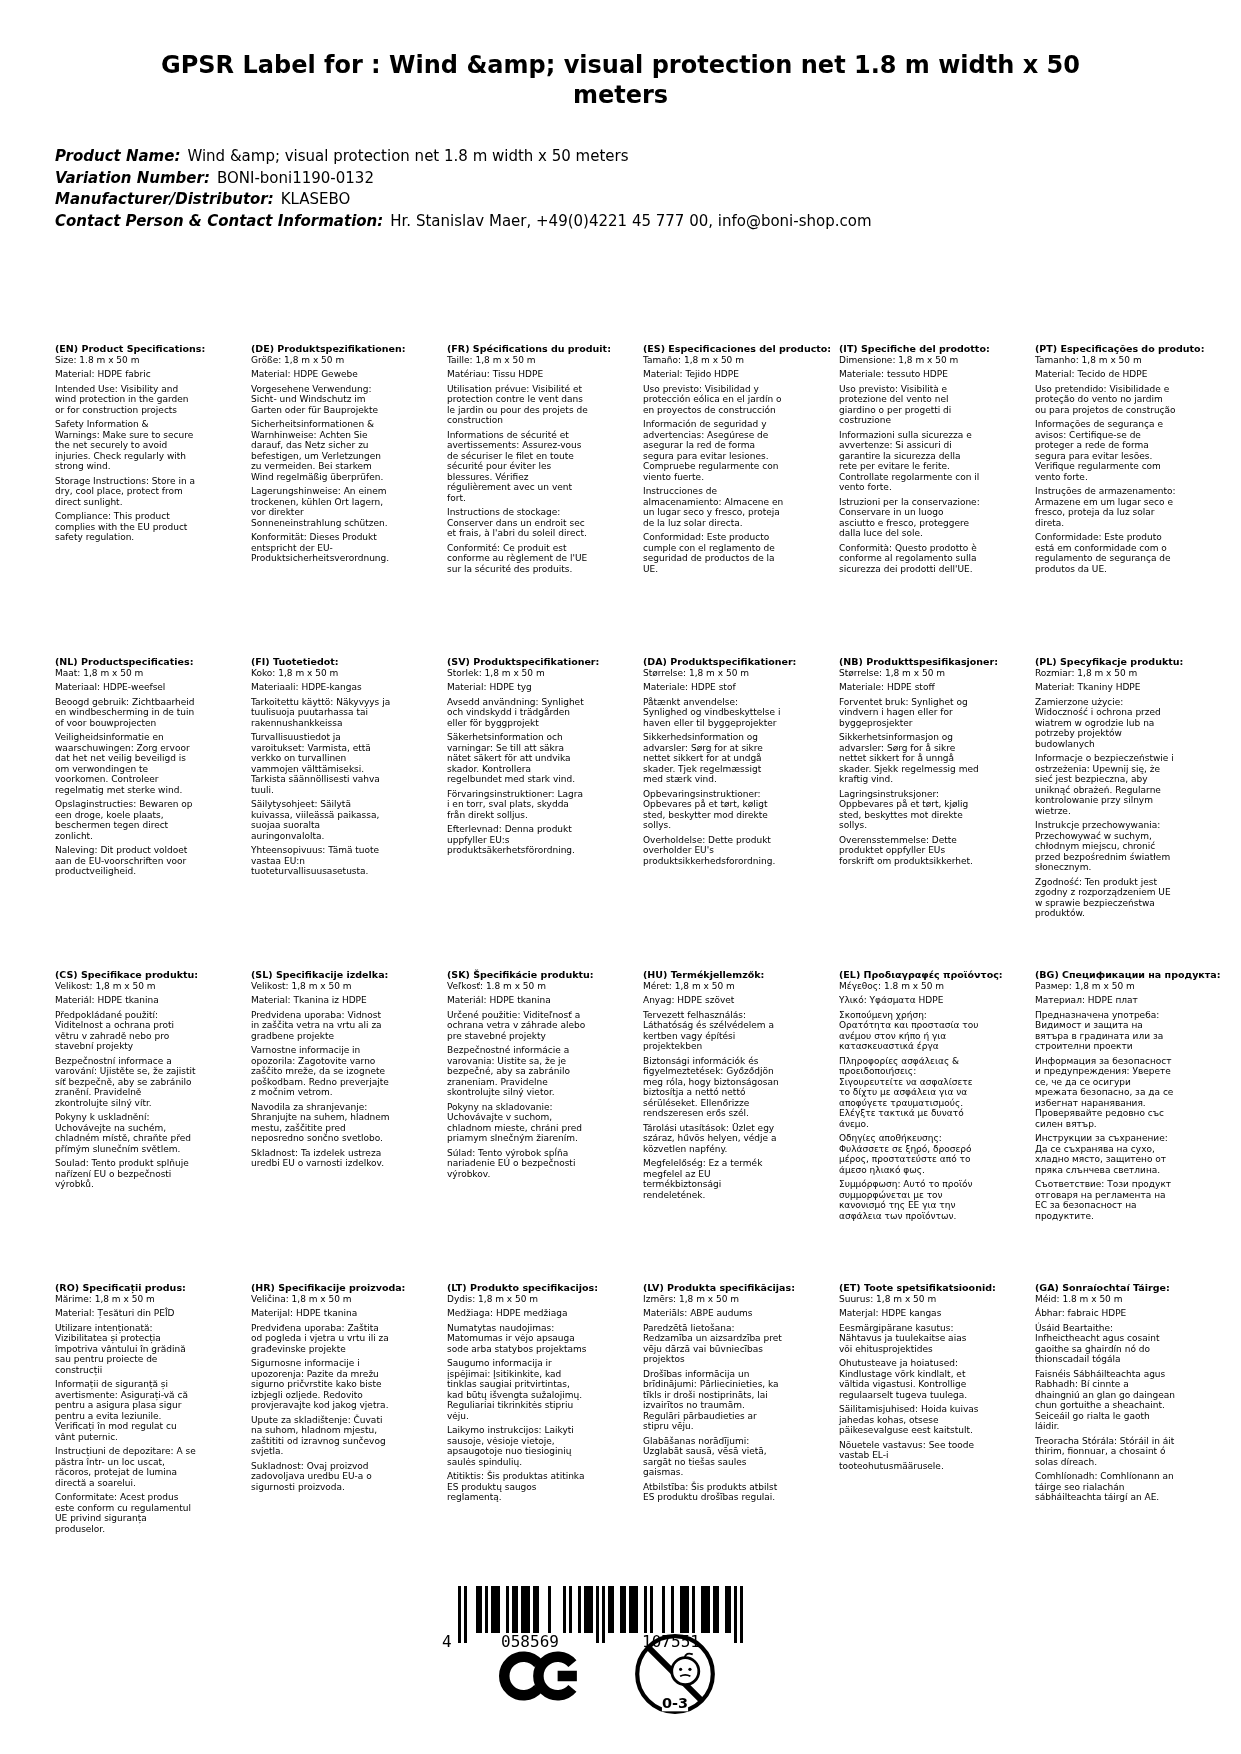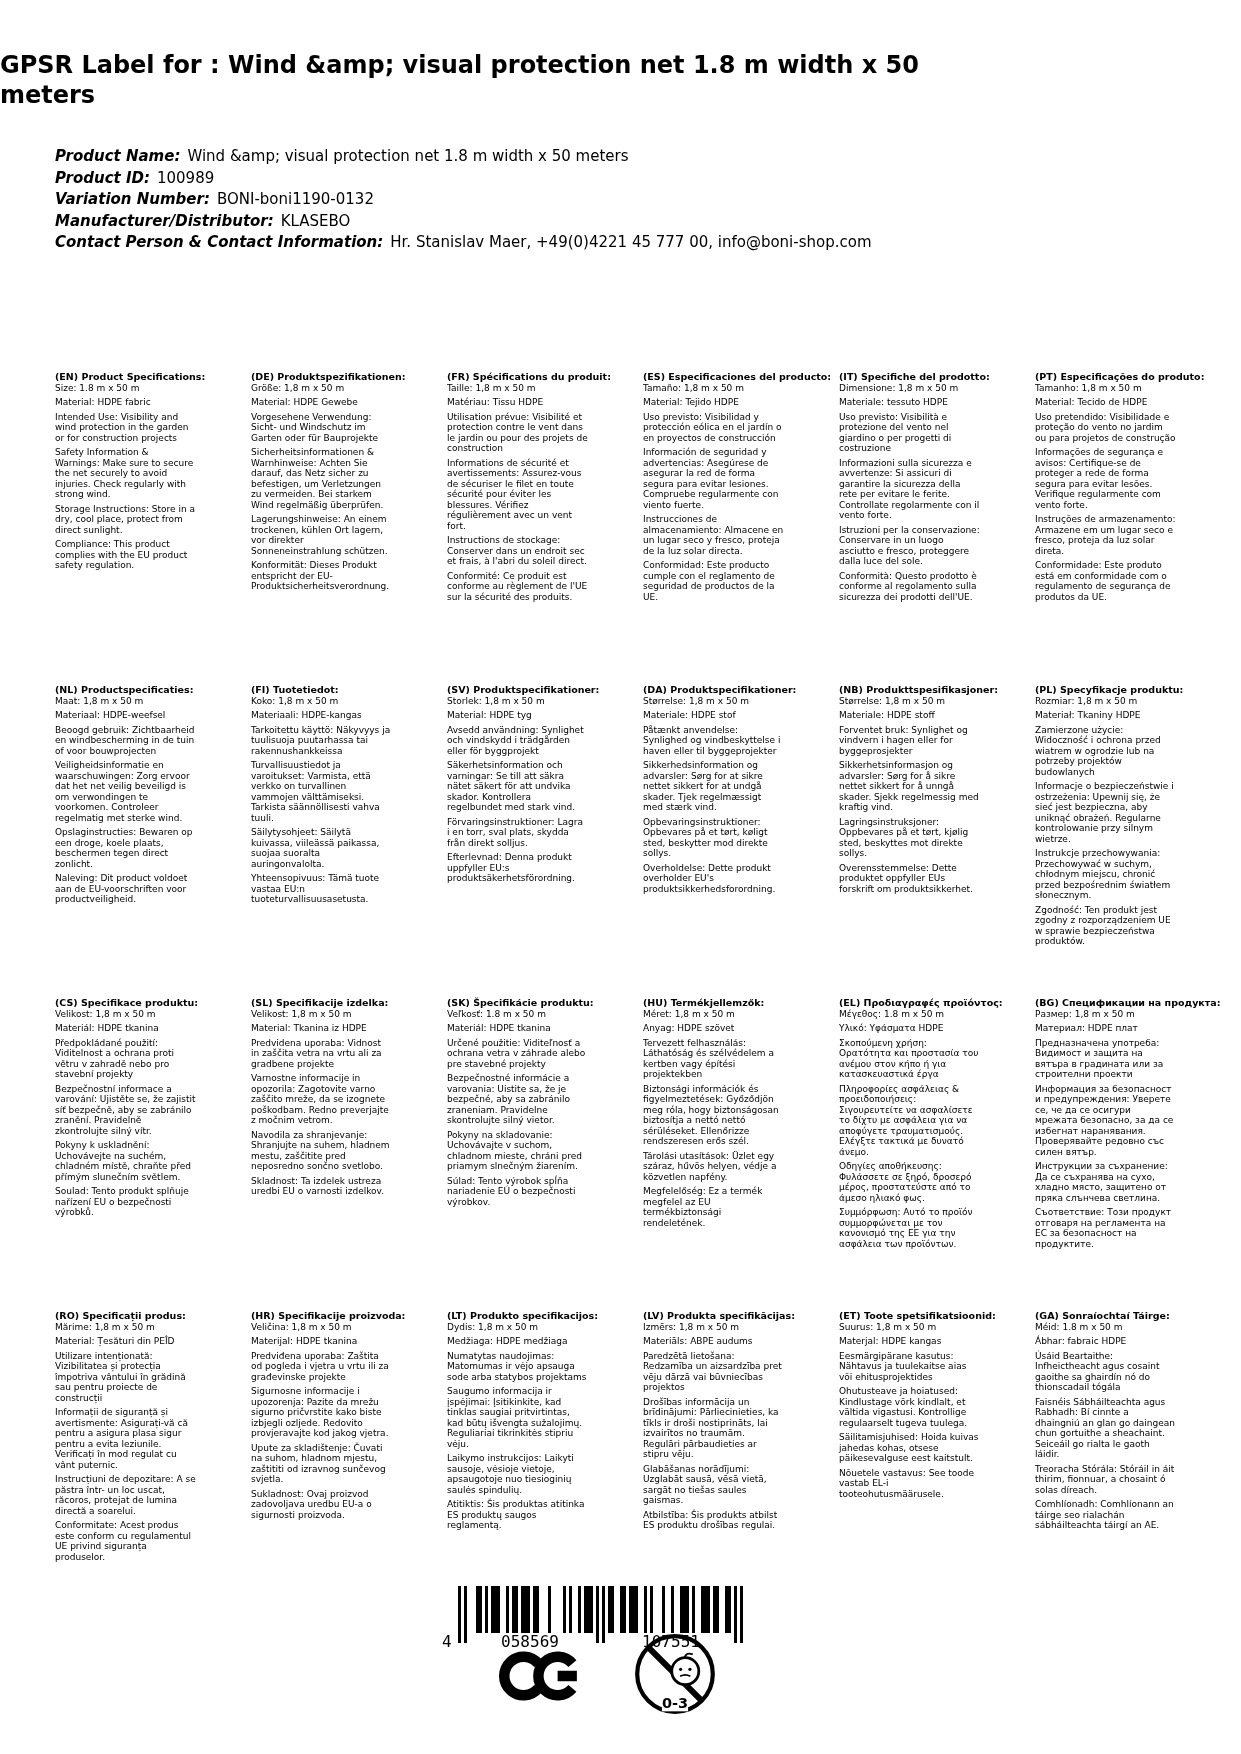--- a/index.html
+++ b/index.html
@@ -1,44 +1,43 @@
 <!DOCTYPE html>
 <html><head>
 <meta charset="utf-8">
 <style>
   html,body{margin:0;padding:0;background:#e8e8e8;}
   .page{position:relative;width:1241px;height:1754px;background:#ffffff;
         font-family:"DejaVu Sans",sans-serif;color:#000;overflow:hidden;}
-  .title{position:absolute;top:50px;left:0;right:0;}
+  .title{position:absolute;top:50px;left:0;right:0;text-align:center;}
   .title span{display:inline-block;max-width:1010px;font-weight:bold;font-size:24px;line-height:30px;}
   .product-info{position:absolute;top:146px;left:55px;font-size:15px;line-height:21.5px;}
   .pi-label{font-weight:bold;font-style:italic;}
   .pi-value{margin-left:7px;margin-top:35px;}
   .spec-grid{position:absolute;top:344px;left:55px;display:grid;
-             grid-template-columns:repeat(6,196px);grid-auto-rows:313px;margin-top:28px;}
+             grid-template-columns:repeat(6,196px);grid-auto-rows:313px;}
   .spec-block{font-size:9px;line-height:10.5px;}
   .spec-header{font-weight:bold;font-size:9.5px;white-space:nowrap;margin:0;}
   .spec-item{margin:0 0 4px 0;max-width:141px;overflow-wrap:break-word;}
   .barcode{position:absolute;left:442px;top:1586px;}
   .ce-mark{position:absolute;left:497px;top:1648px;}
   .age-mark{position:absolute;left:633px;top:1632px;}
   svg{display:block;}
 </style>
 </head>
 <body>
 
 <div class="page">
 
   <div class="title">
     <span>GPSR Label for : Wind &amp;amp; visual protection net 1.8 m width x 50 meters</span>
   </div>
 
   <div class="product-info">
       <div class="pi-row"><span class="pi-label">Product Name:</span><span class="pi-value">Wind &amp;amp; visual protection net 1.8 m width x 50 meters</span></div>
-      <div class="pi-row"><span class="pi-label">Product ID:</span><span class="pi-value">100989</span></div>
       <div class="pi-row"><span class="pi-label">Variation Number:</span><span class="pi-value">BONI-boni1190-0132</span></div>
       <div class="pi-row"><span class="pi-label">Manufacturer/Distributor:</span><span class="pi-value">KLASEBO</span></div>
       <div class="pi-row"><span class="pi-label">Contact Person &amp; Contact Information:</span><span class="pi-value">Hr. Stanislav Maer, +49(0)4221 45 777 00, info@boni-shop.com</span></div>
     </div>
 
   <div class="spec-grid">
       <div class="spec-block">
         <div class="spec-header">(EN) Product Specifications:</div>
         <p class="spec-item">Size: 1.8 m x 50 m</p>
         <p class="spec-item">Material: HDPE fabric</p>

